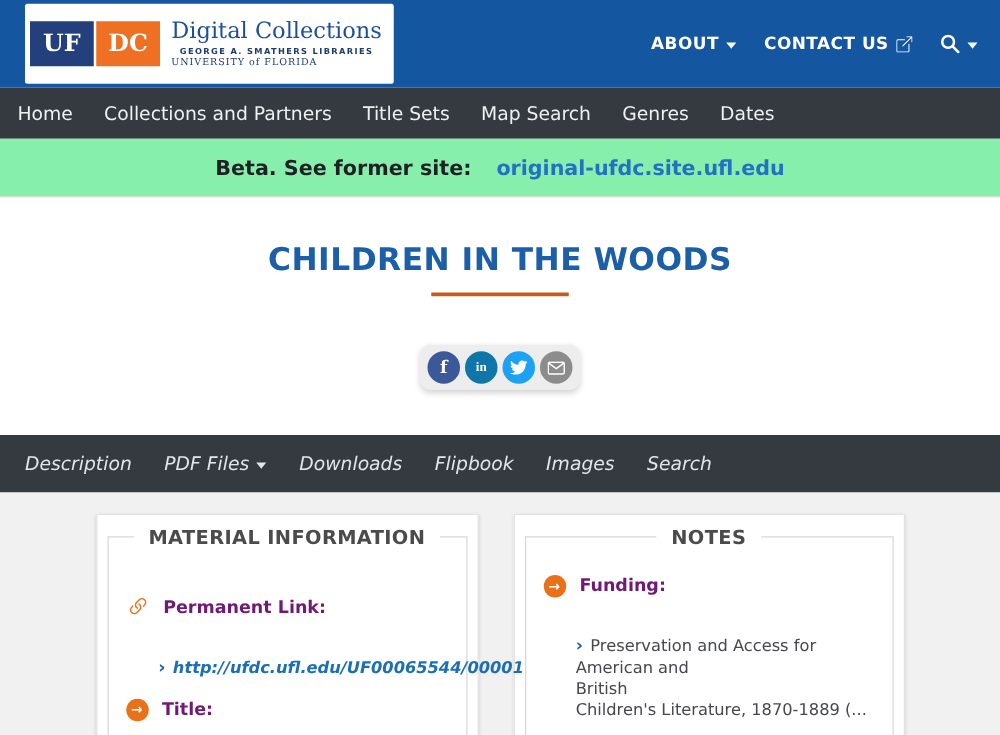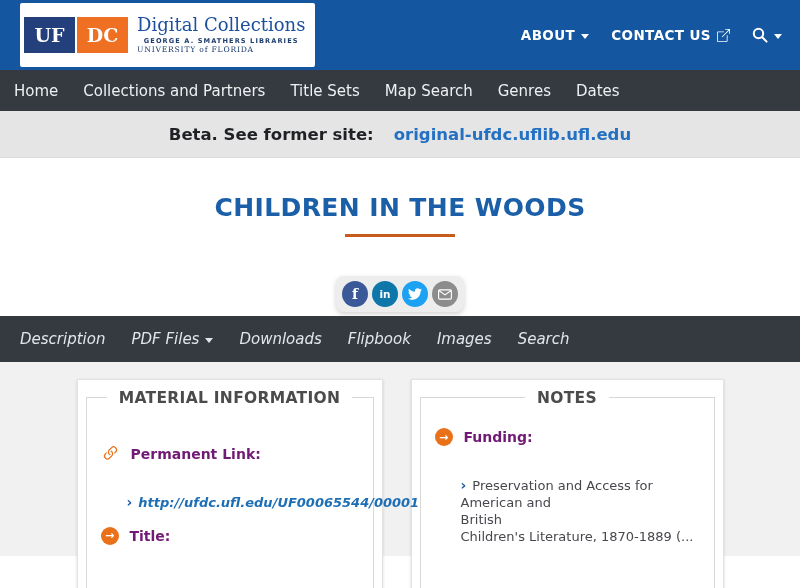--- a/index.html
+++ b/index.html
@@ -40,43 +40,43 @@
 
   
   .main-nav {
     height:41px; background:#343a40; display:flex; align-items:center;
     padding:0 14px; gap:25px;
   }
   .main-nav a { color:#eef0f2; font-size:15px; text-decoration:none; cursor:pointer; }
 
   
   .beta-banner {
-    height:47px; background:#e5e5e5; border-bottom:1px solid #e0ddd8;
+    height:47px; background:#86efac; border-bottom:1px solid #e0ddd8;
     display:flex; align-items:center; justify-content:center; gap:20px;
   }
   .beta-text { font-size:16.5px; font-weight:bold; color:#1f2125; }
   .beta-link { font-size:16.5px; font-weight:bold; color:#2470c2; text-decoration:none; cursor:pointer; }
 
   
-  .title-section { background:#fff; height:158px; text-align:center; }
+  .title-section { background:#fff; height:190px; text-align:center; }
   .item-title {
     padding-top:35px; font-size:25px; font-weight:bold; color:#1b5fa8; letter-spacing:0.4px;
   }
   .title-rule { width:110px; height:3px; background:#c75b1c; margin:12px auto 0; }
   .social-pill {
     margin:39px auto 0; width:128px; height:36px; background:#ededee; border-radius:8px;
     box-shadow:0 2px 5px rgba(0,0,0,0.18); display:flex; align-items:center;
     justify-content:center; gap:4px;
   }
   .soc {
     width:26px; height:26px; border-radius:50%; display:flex; align-items:center;
     justify-content:center; color:#fff; cursor:pointer;
   }
   .soc-fb { background:#3b5998; font-weight:bold; font-size:14px; font-family:"DejaVu Serif",serif; }
-  .soc-li { background:#0e76a8; font-weight:bold; font-size:10.5px; }
+  .soc-li { background:#0e76a8; font-weight:bold; font-size:10.5px;font-family:Liberation Serif, serif; }
   .soc-tw { background:#1da1f2; }
   .soc-em { background:#8c8c8c; }
 
   
   .item-toolbar {
     height:46px; background:#343a40; display:flex; align-items:center;
     justify-content:space-between; padding:0 22px 0 20px;font-style:italic;
   }
   .tb-group { display:flex; align-items:center; gap:26px; }
   .tb-link {
@@ -165,21 +165,21 @@
   <a>Home</a>
   <a>Collections and Partners</a>
   <a>Title Sets</a>
   <a>Map Search</a>
   <a>Genres</a>
   <a>Dates</a>
 </nav>
 
 <div class="beta-banner">
   <span class="beta-text">Beta. See former site:</span>
-  <a class="beta-link">original-ufdc.uflib.ufl.edu</a>
+  <a class="beta-link">original-ufdc.site.ufl.edu</a>
 </div>
 
 <section class="title-section">
   <h1 class="item-title">CHILDREN IN THE WOODS</h1>
   <div class="title-rule"></div>
   <div class="social-pill">
     <span class="soc soc-fb">f</span>
     <span class="soc soc-li">in</span>
     <span class="soc soc-tw">
       <span>

